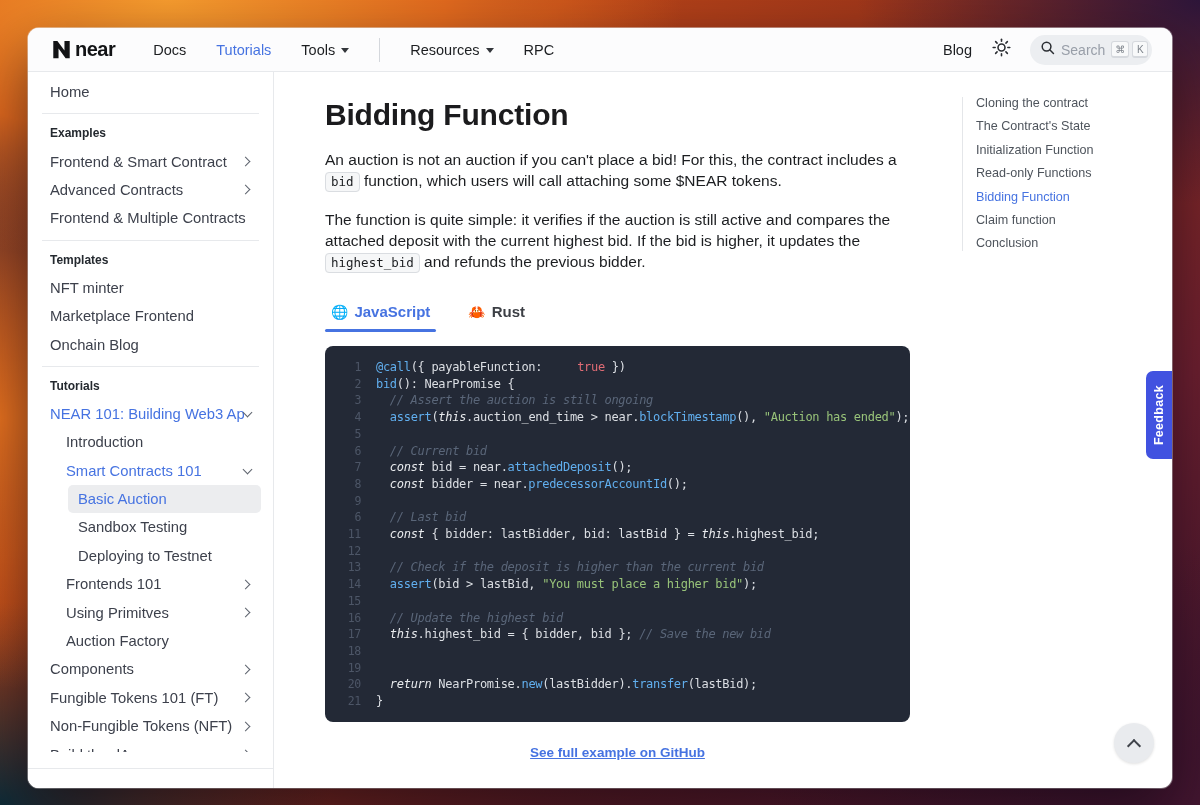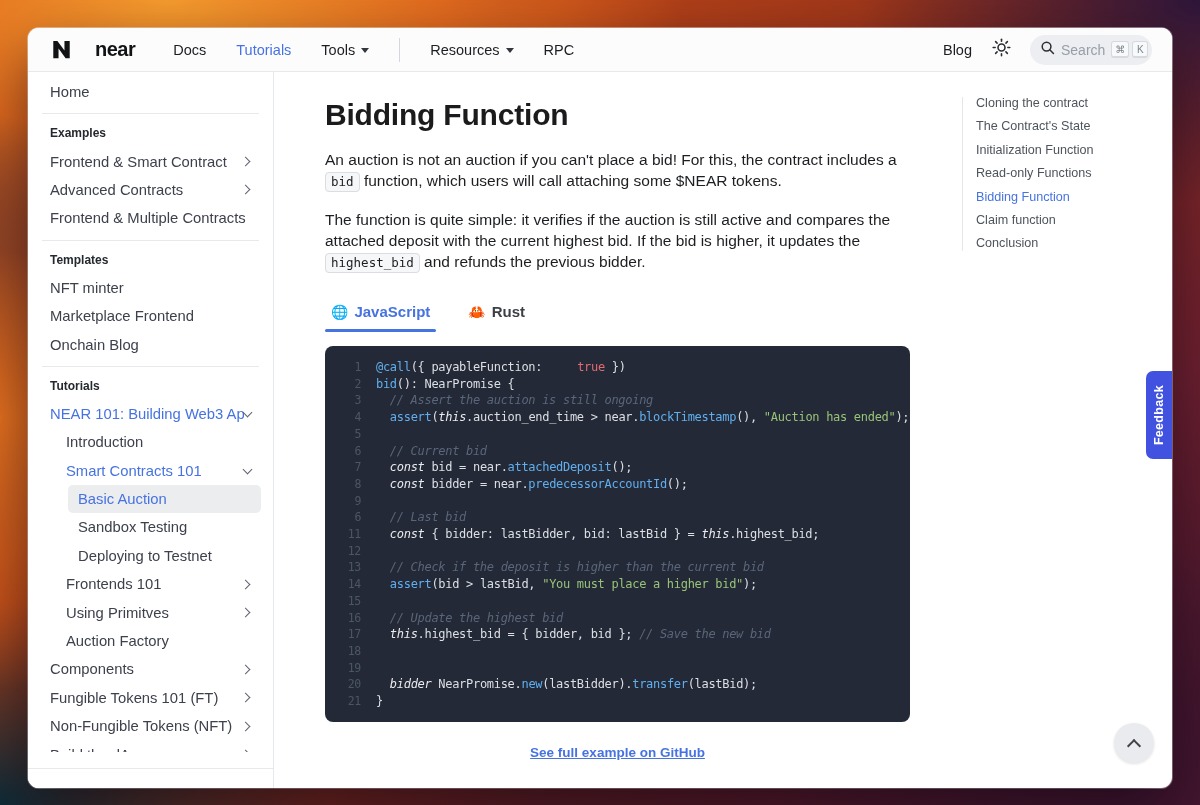--- a/index.html
+++ b/index.html
@@ -15,21 +15,21 @@
       radial-gradient(70% 45% at 50% 118%, #31101f 0%, rgba(49,16,31,0) 70%),
       linear-gradient(135deg, #241a38 0%, #b84418 28%, #93301b 52%, #6e2030 78%, #38142c 100%);
   }
   .window {
     position:absolute; left:28px; top:28px; width:1144px; height:760px;
     background:#fff; border-radius:11px; overflow:hidden;
     box-shadow:0 25px 60px rgba(10,4,14,.55), 0 0 0 1px rgba(255,255,255,.45), inset 0 1px 0 #eceaf6;
   }
   
   .navbar { height:44px; display:flex; align-items:center; padding:0 20px 0 22px; background:#fcfcfd; border-bottom:1px solid #e7e9ec; }
-  .logo { display:flex; align-items:flex-start; gap:22px; cursor:pointer; }
+  .logo { display:flex; align-items:flex-start; gap:2px; cursor:pointer; }
   .logo svg { display:block; }
   .logo-text { font-size:20px; font-weight:700; color:#121315; letter-spacing:-0.5px; }
   .nav-links { display:flex; align-items:center; gap:30px; margin-left:38px; }
   .nav-link { font-size:14.5px; color:#1c1e21; text-decoration:none; cursor:pointer; display:flex; align-items:center; gap:6px; }
   .nav-link.active { color:var(--accent); }
   .caret-down { width:0; height:0; border-left:4px solid transparent; border-right:4px solid transparent; border-top:5px solid #33363b; margin-top:2px; }
   .nav-divider { width:1px; height:24px; background:#d4d7dc; }
   .nav-right { margin-left:auto; display:flex; align-items:center; gap:16px; }
   .blog-link { font-size:14.5px; color:#1c1e21; cursor:pointer; }
   .theme-btn { width:26px; height:26px; display:flex; align-items:center; justify-content:center; cursor:pointer; }
@@ -260,21 +260,21 @@
             <div class="code-line"><span class="ln">6</span><span><span class="tk-com">  // Last bid</span></span></div>
             <div class="code-line"><span class="ln">11</span><span><span class="tk-pl">  </span><span class="tk-kw">const</span><span class="tk-pl"> { bidder: lastBidder, bid: lastBid } = </span><span class="tk-kw">this</span><span class="tk-pl">.highest_bid;</span></span></div>
             <div class="code-line"><span class="ln">12</span><span>&nbsp;</span></div>
             <div class="code-line"><span class="ln">13</span><span><span class="tk-com">  // Check if the deposit is higher than the current bid</span></span></div>
             <div class="code-line"><span class="ln">14</span><span><span class="tk-pl">  </span><span class="tk-fn">assert</span><span class="tk-pl">(bid &gt; lastBid, </span><span class="tk-str">"You must place a higher bid"</span><span class="tk-pl">);</span></span></div>
             <div class="code-line"><span class="ln">15</span><span>&nbsp;</span></div>
             <div class="code-line"><span class="ln">16</span><span><span class="tk-com">  // Update the highest bid</span></span></div>
             <div class="code-line"><span class="ln">17</span><span><span class="tk-pl">  </span><span class="tk-kw">this</span><span class="tk-pl">.highest_bid = { bidder, bid }; </span><span class="tk-com">// Save the new bid</span></span></div>
             <div class="code-line"><span class="ln">18</span><span>&nbsp;</span></div>
             <div class="code-line"><span class="ln">19</span></div>
-            <div class="code-line"><span class="ln">20</span><span><span class="tk-pl">  </span><span class="tk-kw">bidder</span><span class="tk-pl"> NearPromise.</span><span class="tk-fn">new</span><span class="tk-pl">(lastBidder).</span><span class="tk-fn">transfer</span><span class="tk-pl">(lastBid);</span></span></div>
+            <div class="code-line"><span class="ln">20</span><span><span class="tk-pl">  </span><span class="tk-kw">return</span><span class="tk-pl"> NearPromise.</span><span class="tk-fn">new</span><span class="tk-pl">(lastBidder).</span><span class="tk-fn">transfer</span><span class="tk-pl">(lastBid);</span></span></div>
             <div class="code-line"><span class="ln">21</span><span><span class="tk-pl">}</span></span></div>
           </div>
         <div class="gh-link-wrap">
           <a class="gh-link">See full example on GitHub</a>
         </div>
       </div>
     </main>
 
     <aside class="toc">
       <ul>

